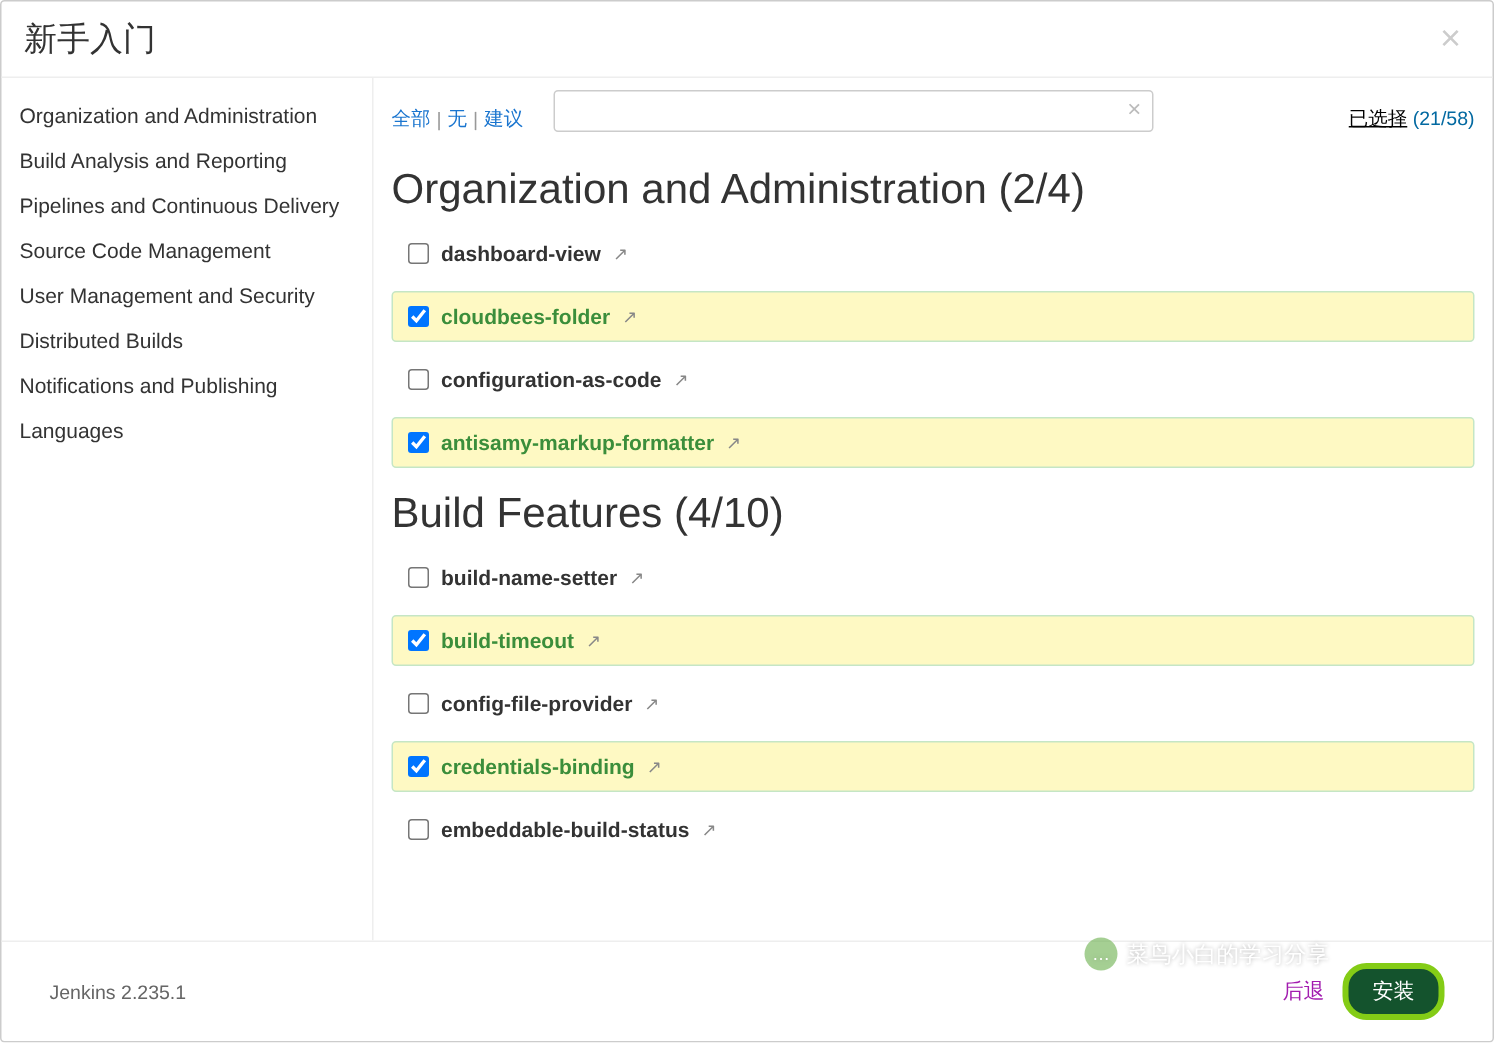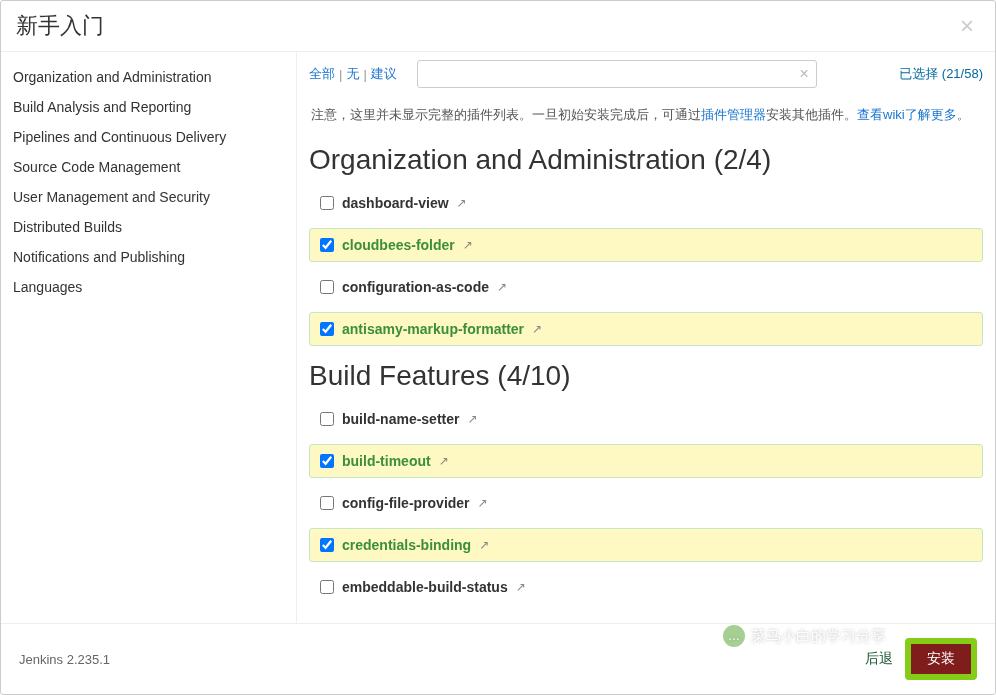--- a/index.html
+++ b/index.html
@@ -2,49 +2,49 @@
 <html><head>
 <meta charset="utf-8">
 <style>
 * { margin:0; padding:0; box-sizing:border-box; font-family:"Microsoft YaHei",Arial,sans-serif; }
 body { background:#fff; width:996px; height:695px; overflow:hidden; position:relative; }
 .dialog { width:996px; height:695px; border:1px solid #ccc; border-radius:3px; display:flex; flex-direction:column; background:#fff; }
 .header { padding:10px 15px; border-bottom:1px solid #eee; display:flex; justify-content:space-between; align-items:center; }
 .header h1 { font-size:22px; font-weight:normal; color:#333; }
 .close { font-size:24px; color:#ccc; cursor:pointer; padding:0 6px; }
 .body { flex:1; display:flex; overflow:hidden; }
-.sidebar { width:296px; border-right:1px solid #eee; padding:10px 0; overflow-y:auto; }
+.sidebar { width:248px; border-right:1px solid #eee; padding:10px 0; overflow-y:auto; }
 .sidebar .item { padding:7px 12px; font-size:14px; color:#333; cursor:pointer; white-space:nowrap; }
 .main { flex:1; display:flex; flex-direction:column; overflow:hidden; }
-.toolbar { padding:8px 12px; display:flex; align-items:center; border-bottom:0; }
+.toolbar { padding:8px 12px; display:flex; align-items:flex-end; border-bottom:0; }
 .filters { display:flex; align-items:center; gap:4px; font-size:13px; }
 .filters a { color:#1a75cf; cursor:pointer; }
 .filters .sep { color:#999; }
 .searchwrap { margin-left:20px; position:relative; }
 .searchwrap input { width:400px; height:28px; border:1px solid #ccc; border-radius:3px; padding:0 28px 0 8px; font-size:13px; }
 .searchwrap .clear { position:absolute; right:8px; top:50%; transform:translateY(-50%); color:#bbb; cursor:pointer; font-size:16px; }
 .selcount { margin-left:auto; font-size:13px; }
-.selcount .lbl { color:#0369a1; }
+.selcount .lbl { color:#000000;text-decoration:underline; }
 .selcount .cnt { color:#0369a1; }
 .notice { padding:10px 14px 6px; font-size:13px; color:#555; }
 .notice a { color:#1a75cf; text-decoration:none; }
 .content { flex:1; overflow-y:scroll; padding:0 12px 12px; }
 .content::-webkit-scrollbar { width:12px; }
 .content::-webkit-scrollbar-thumb { background:#ccc; border-radius:6px; }
 .section-title { font-size:28px; font-weight:500; color:#333; margin:14px 0 10px; }
 .plugin { border:1px solid transparent; border-radius:3px; padding:8px 10px; margin-bottom:8px; display:flex; align-items:center; gap:8px; font-size:14px; }
 .plugin input[type=checkbox] { width:14px; height:14px; }
 .plugin .name { font-weight:bold; color:#333; }
 .plugin .ext { color:#888; font-size:12px; }
 .plugin.sel { background:#fef9c3; border-color:#c5e6c5; }
 .plugin.sel .name { color:#3b8e3b; }
-.footer { border-top:1px solid #eee; padding:14px 18px; display:flex; align-items:center; font-size:13px; color:#666; }
+.footer { border-top:1px solid #eee; padding:14px 32px; display:flex; align-items:center; font-size:13px; color:#666; }
 .footer .actions { margin-left:auto; display:flex; gap:12px; align-items:center; }
-.btn-back { background:none; border:none; color:#14532d; font-size:14px; cursor:pointer; }
-.btn-install { background:#7f1d1d; color:#fff; border:6px solid #84cc16; border-radius:4px; padding:6px 16px; font-size:14px; cursor:pointer; }
+.btn-back { background:none; border:none; color:#a21caf; font-size:14px; cursor:pointer; }
+.btn-install { background:#14532d; color:#fff; border:4px solid #84cc16; border-radius:16px; padding:6px 16px; font-size:14px; cursor:pointer; }
 .watermark { position:absolute; bottom:48px; right:110px; display:flex; align-items:center; gap:6px; opacity:0.6; pointer-events:none; font-size:15px; color:#fff; text-shadow:0 0 3px rgba(0,0,0,0.5);}
 .watermark .bubble { width:22px; height:22px; border-radius:50%; background:#6ab04c; display:inline-flex; align-items:center; justify-content:center; color:#fff; font-size:12px;}
 </style>
 </head>
 <body>
 
 <div class="dialog">
   <div class="header">
     <h1>新手入门</h1>
     <span class="close">×</span>
@@ -70,23 +70,20 @@
           <a>建议</a>
         </div>
         <div class="searchwrap">
           <input type="text" placeholder="" style="">
           <span class="clear">×</span>
         </div>
         <div class="selcount">
           <span class="lbl">已选择</span>
           <span class="cnt">(21/58)</span>
         </div>
-      </div>
-      <div class="notice">
-        <span>注意，这里并未显示完整的插件列表。一旦初始安装完成后，可通过</span><a>插件管理器</a><span>安装其他插件。</span><a>查看wiki了解更多</a><span>。</span>
       </div>
       <div class="content" id="content">
           <h2 class="section-title">Organization and Administration (2/4)</h2>
           <div class="plugin">
             <input type="checkbox" style="">
             <span class="name">dashboard-view</span>
             <span class="ext">↗</span>
           </div>
           <div class="plugin sel">
             <input type="checkbox" checked="" style="">

